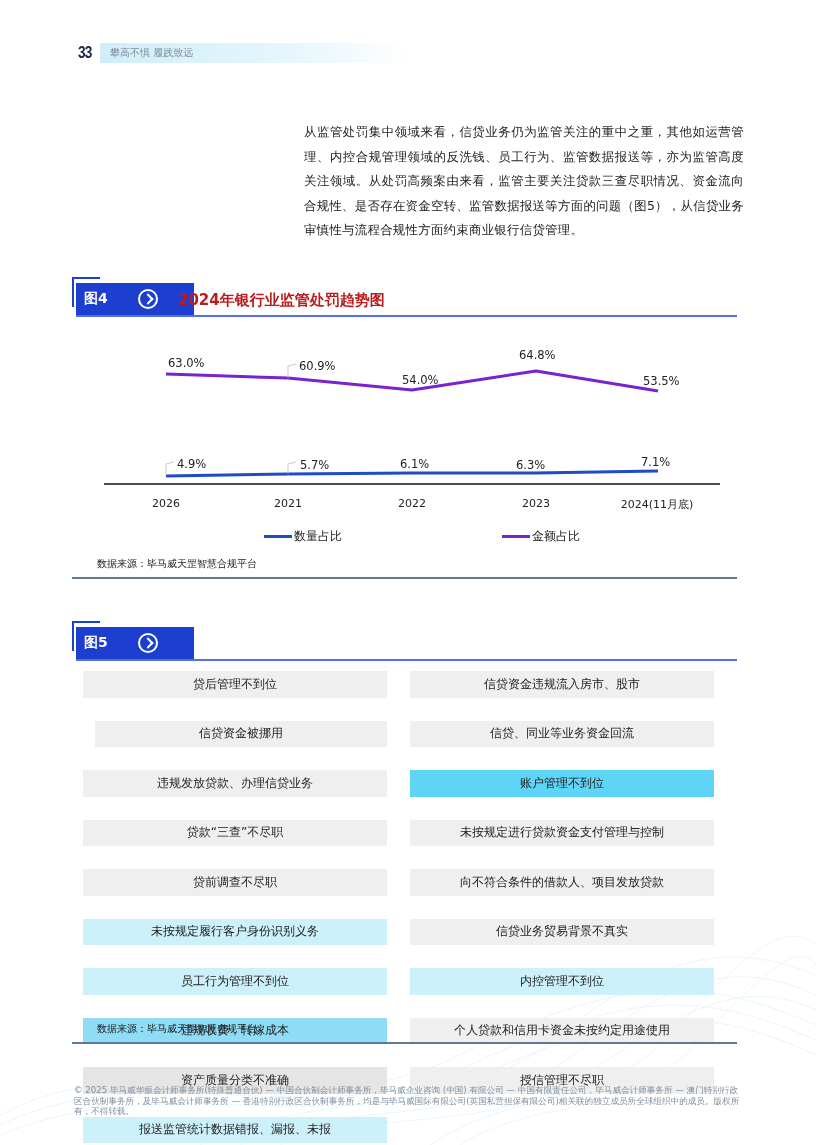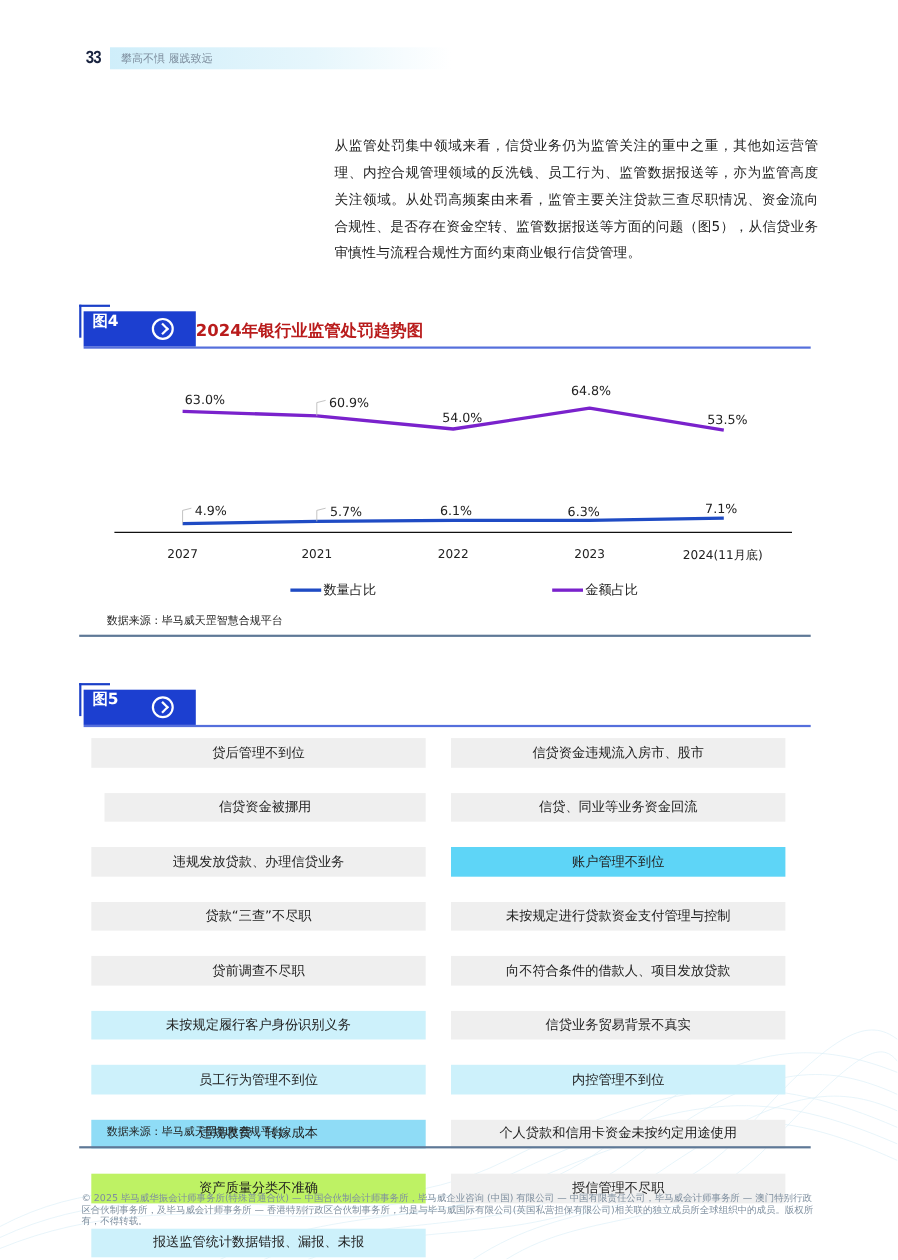--- a/index.html
+++ b/index.html
@@ -12,21 +12,21 @@
   .header-band { position: absolute; left: 22px; top: 1px; width: 310px; height: 20px;
     background: linear-gradient(90deg, #cfeefa 0%, #e6f6fc 60%, rgba(240,250,254,0) 100%); }
   .header-tag { position: absolute; left: 32px; top: 4px; font-size: 10px; color: #7f8f9f; white-space: nowrap; }
 
   
   .intro { position: absolute; left: 304px; top: 120px; width: 440px; font-size: 12.4px; line-height: 24.6px; color: #222; text-align: justify; letter-spacing: 0.3px; }
 
   
   .fig-head { position: absolute; left: 72px; width: 665px; height: 40px; }
   .fig-corner { position: absolute; left: 0; top: 0; width: 28px; height: 30px; border-left: 2px solid #1a3fc8; border-top: 2px solid #1a3fc8; }
-  .fig-badge { position: absolute; left: 4px; top: 6px; width: 102px; height: 32px; background: #1c3fd0; display: flex; align-items: flex-start; padding-left: 8px; }
+  .fig-badge { position: absolute; left: 4px; top: 6px; width: 118px; height: 32px; background: #1c3fd0; display: flex; align-items: center; padding-left: 8px; }
   .fig-badge-label { color: #fff; font-weight: bold; font-size: 14px; }
   .fig-arrow { position: absolute; left: 62px; top: 6px; width: 20px; height: 20px; border: 2px solid #fff; border-radius: 50%; }
   .fig-arrow::after { content: ""; position: absolute; left: 4px; top: 4px; width: 6px; height: 6px; border-right: 2px solid #fff; border-top: 2px solid #fff; transform: rotate(45deg); }
   .fig-title { position: absolute; left: 106px; top: 14px; font-size: 15px; font-weight: bold; color: #b91c1c; white-space: nowrap; }
   .fig-underline { position: absolute; left: 4px; top: 38px; width: 661px; height: 2px; background: #1c3fd0; opacity: 0.75; }
 
   
   .chart { position: absolute; left: 100px; top: 340px; width: 630px; height: 210px; }
   .chart svg { position: absolute; left: 0; top: 0; }
   .ticklbl { position: absolute; top: 157px; font-size: 11px; color: #222; width: 100px; text-align: center; }
@@ -98,21 +98,21 @@
   <span class="dlbl" style="left:302px; top:33px;">54.0%</span>
   <span class="dlbl" style="left:419px; top:8px;">64.8%</span>
   <span class="dlbl" style="left:543px; top:34px;">53.5%</span>
 
   <span class="dlbl" style="left:77px; top:117px;">4.9%</span>
   <span class="dlbl" style="left:200px; top:118px;">5.7%</span>
   <span class="dlbl" style="left:300px; top:117px;">6.1%</span>
   <span class="dlbl" style="left:416px; top:118px;">6.3%</span>
   <span class="dlbl" style="left:541px; top:115px;">7.1%</span>
 
-  <span class="ticklbl" style="left:16px;">2027</span>
+  <span class="ticklbl" style="left:16px;">2026</span>
   <span class="ticklbl" style="left:138px;">2021</span>
   <span class="ticklbl" style="left:262px;">2022</span>
   <span class="ticklbl" style="left:386px;">2023</span>
   <span class="ticklbl" style="left:507px;">2024(11月底)</span>
 
   <div class="legend" style="left:164px;">
     <span class="legend-line" style="background:#1f4bc4;"></span>
     <span>数量占比</span>
   </div>
   <div class="legend" style="left:402px;">
@@ -143,21 +143,21 @@
     <div class="cell" style="background: rgb(239, 239, 239);">贷款“三查”不尽职</div>
     <div class="cell" style="background: rgb(239, 239, 239);">未按规定进行贷款资金支付管理与控制</div>
     <div class="cell" style="background: rgb(239, 239, 239);">贷前调查不尽职</div>
     <div class="cell" style="background: rgb(239, 239, 239);">向不符合条件的借款人、项目发放贷款</div>
     <div class="cell" style="background: rgb(205, 241, 251);">未按规定履行客户身份识别义务</div>
     <div class="cell" style="background: rgb(239, 239, 239);">信贷业务贸易背景不真实</div>
     <div class="cell" style="background: rgb(205, 241, 251);">员工行为管理不到位</div>
     <div class="cell" style="background: rgb(205, 241, 251);">内控管理不到位</div>
     <div class="cell" style="background: rgb(143, 220, 246);">违规收费，转嫁成本</div>
     <div class="cell" style="background: rgb(239, 239, 239);">个人贷款和信用卡资金未按约定用途使用</div>
-    <div class="cell" style="background: #bef264;">资产质量分类不准确</div>
+    <div class="cell" style="background: #e5e5e5;">资产质量分类不准确</div>
     <div class="cell" style="background: rgb(239, 239, 239);">授信管理不尽职</div>
     <div class="cell" style="background: rgb(205, 241, 251);">报送监管统计数据错报、漏报、未报</div>
   </div>
 
 <div class="source" style="top:1022px;">数据来源：毕马威天罡智慧合规平台</div>
 <div class="rule" style="top:1042px;"></div>
 
 <div class="footer">© 2025 毕马威华振会计师事务所(特殊普通合伙) — 中国合伙制会计师事务所，毕马威企业咨询 (中国) 有限公司 — 中国有限责任公司，毕马威会计师事务所 — 澳门特别行政区合伙制事务所，及毕马威会计师事务所 — 香港特别行政区合伙制事务所，均是与毕马威国际有限公司(英国私营担保有限公司)相关联的独立成员所全球组织中的成员。版权所有，不得转载。</div>
 
 </body></html>

